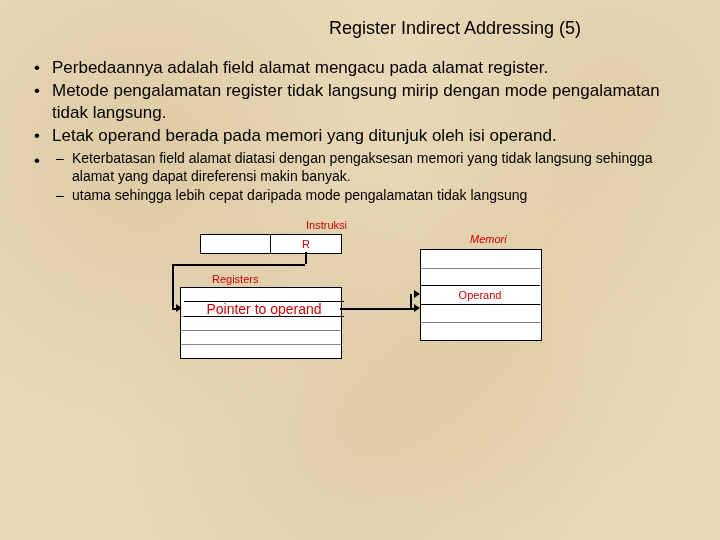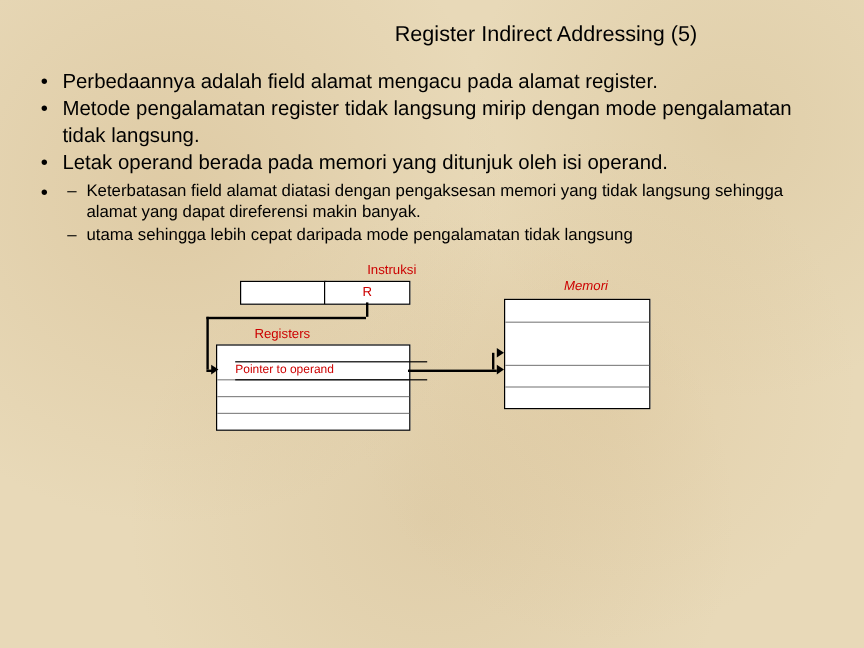--- a/index.html
+++ b/index.html
@@ -71,21 +71,21 @@
   
   .instr-left { left:30px; top:15px; width:70px; height:18px; }
   .instr-r { left:100px; top:15px; width:70px; height:18px; text-align:center; color:#c00; line-height:18px; }
   
   .mem { left:250px; top:30px; width:120px; height:90px; }
   .mem-row { position:absolute; left:0; width:100%; height:18px; border-top:1px solid #888; }
   .mem-operand { position:absolute; left:250px; top:66px; width:120px; height:18px; text-align:center; color:#c00; line-height:18px; border-top:1px solid #000; border-bottom:1px solid #000; }
   
   .reg { left:10px; top:68px; width:160px; height:70px; }
   .reg-row { position:absolute; left:0; width:100%; height:14px; border-top:1px solid #888; }
-  .reg-pto { position:absolute; left:26px; top:82px; width:160px; height:14px; text-align:left; color:#c00; line-height:14px; font-size:10px; border-top:1px solid #000; border-bottom:1px solid #000; }
+  .reg-pto { position:absolute; left:14px; top:82px; width:160px; height:14px; text-align:center; color:#c00; line-height:14px; font-size:14px; border-top:1px solid #000; border-bottom:1px solid #000; }
   
   .arrow1 { position:absolute; border-left:2px solid #000; }
   .arrow1h { position:absolute; border-top:2px solid #000; }
   .ah { position:absolute; width:0; height:0; }
   .ah.right { border-top:4px solid transparent; border-bottom:4px solid transparent; border-left:6px solid #000; }
 </style>
 </head>
 <body>
 
 <div class="title">Register Indirect Addressing (5)</div>
@@ -108,20 +108,21 @@
   <div class="label-registers">Registers</div>
 
   <div class="box instr-left"></div>
   <div class="box instr-r">R</div>
 
   <div class="box mem">
     <div class="mem-row" style="top:18px"></div>
     <div class="mem-row" style="top:54px"></div>
     <div class="mem-row" style="top:72px"></div>
   </div>
+  <div class="mem-operand">Operand</div>
 
   <div class="box reg">
     <div class="reg-row" style="top:28px"></div>
     <div class="reg-row" style="top:42px"></div>
     <div class="reg-row" style="top:56px"></div>
   </div>
   <div class="reg-pto">Pointer to operand</div>
 
   <div class="arrow1" style="left:135px; top:33px; height:12px;"></div>
   <div class="arrow1h" style="left:2px; top:45px; width:133px;"></div>

